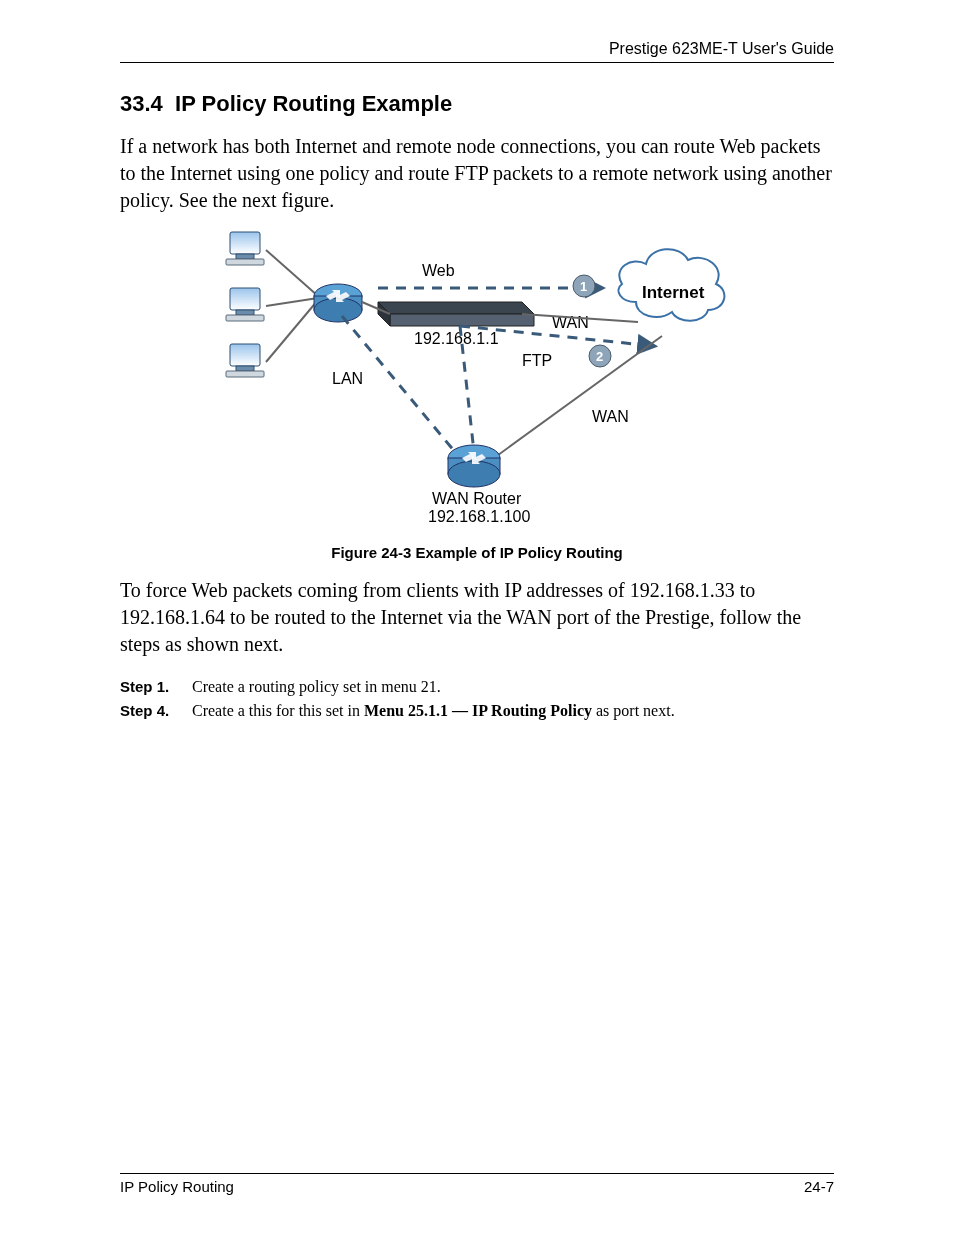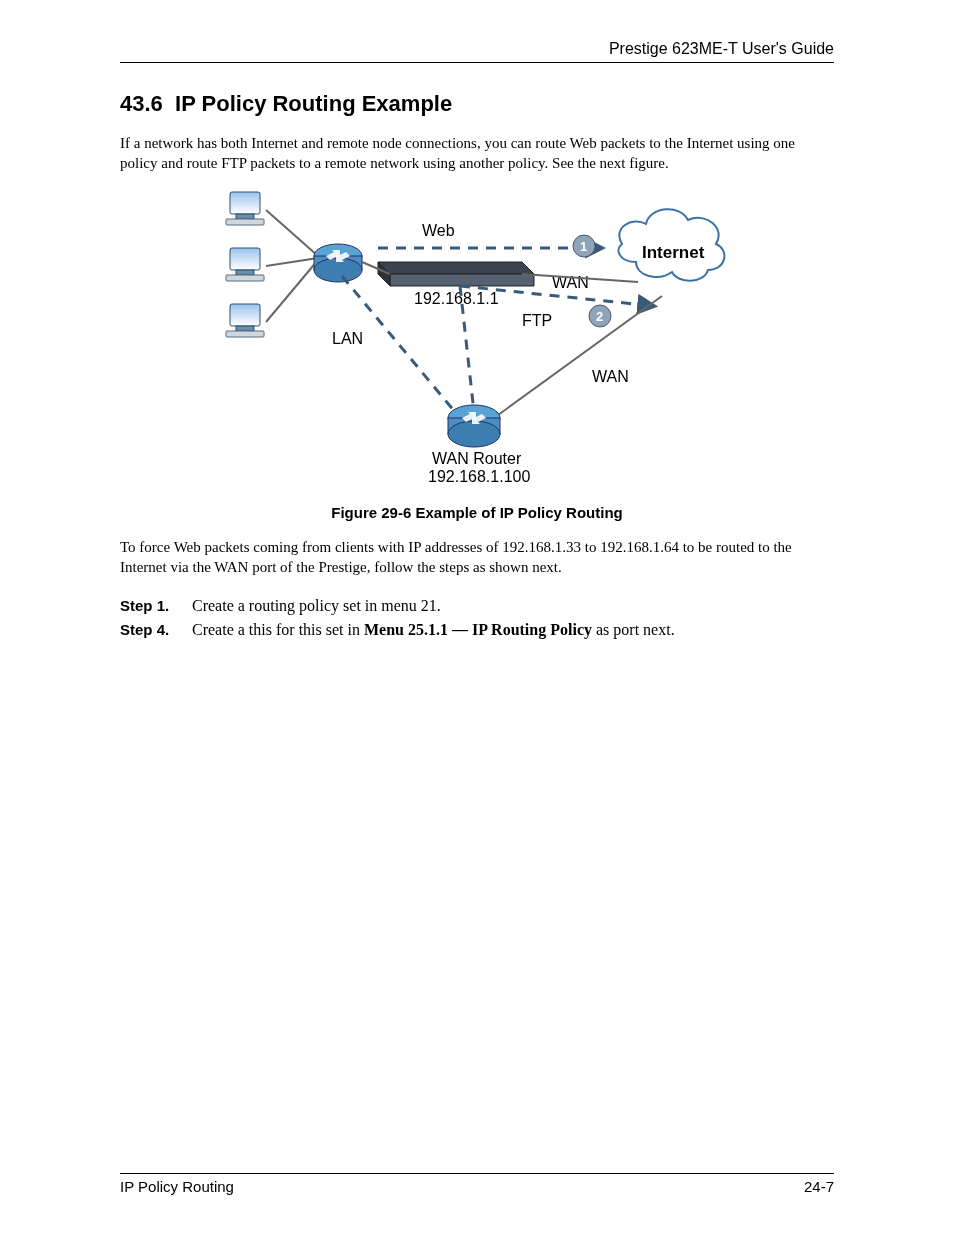--- a/index.html
+++ b/index.html
@@ -26,21 +26,21 @@
     padding-bottom: 4px;
     border-bottom: 1.5px solid #000;
   }
   h2.section-title {
     font-family: Arial, Helvetica, sans-serif;
     font-size: 22px;
     font-weight: bold;
     margin: 28px 0 10px 0;
   }
   p.body {
-    font-size: 15px;
+    font-size: 20px;
     line-height: 1.35;
     margin: 6px 0;
   }
   .figure-wrap {
     text-align: center;
     margin: 6px 0 6px 0;
   }
   .figure-caption {
     font-family: Arial, Helvetica, sans-serif;
     font-weight: bold;
@@ -87,21 +87,21 @@
   }
 </style>
 </head>
 <body>
 
 <div class="page">
 
   <div class="header-line">Prestige 623ME-T User's Guide</div>
 
   <h2 class="section-title">
-    <span>43.6</span>&nbsp;&nbsp;<span>IP Policy Routing Example</span>
+    <span>33.4</span>&nbsp;&nbsp;<span>IP Policy Routing Example</span>
   </h2>
 
   <p class="body">If a network has both Internet and remote node connections, you can route Web packets to the Internet using one policy and route FTP packets to a remote network using another policy. See the next figure.</p>
 
   <div class="figure-wrap">
     <svg width="510" height="300" viewBox="0 0 510 300">
       <defs>
         <marker id="arrow" viewBox="0 0 10 10" refX="8" refY="5" markerWidth="7" markerHeight="7" orient="auto-start-reverse">
           <path d="M 0 0 L 10 5 L 0 10 z" fill="#3a5a7a"></path>
         </marker>
@@ -193,21 +193,21 @@
         <rect x="226" y="232" width="52" height="16" fill="#4b8fc2" stroke="#236"></rect>
         <ellipse cx="252" cy="248" rx="26" ry="13" fill="#3d7db0" stroke="#236"></ellipse>
         <path d="M240 232 l8 -4 l-2 -2 l8 0 l0 8 l-2 -2 l-8 4 z" fill="#fff" opacity="0.9"></path>
         <path d="M264 232 l-8 4 l2 2 l-8 0 l0 -8 l2 2 l8 -4 z" fill="#fff" opacity="0.9"></path>
       </g>
       <text x="210" y="278" font-size="16">WAN Router</text>
       <text x="206" y="296" font-size="16">192.168.1.100</text>
     </svg>
   </div>
 
-  <div class="figure-caption">Figure 29-6 Example of IP Policy Routing</div>
+  <div class="figure-caption">Figure 24-3 Example of IP Policy Routing</div>
 
   <p class="body">To force Web packets coming from clients with IP addresses of 192.168.1.33 to 192.168.1.64 to be routed to the Internet via the WAN port of the Prestige, follow the steps as shown next.</p>
 
   <div class="steps">
     <div class="step-row">
       <div class="step-label">Step 1.</div>
       <div class="step-body">
         <span>Create a routing policy set in menu 21.</span><span class="sb-bold"></span><span></span>
       </div>
     </div>

